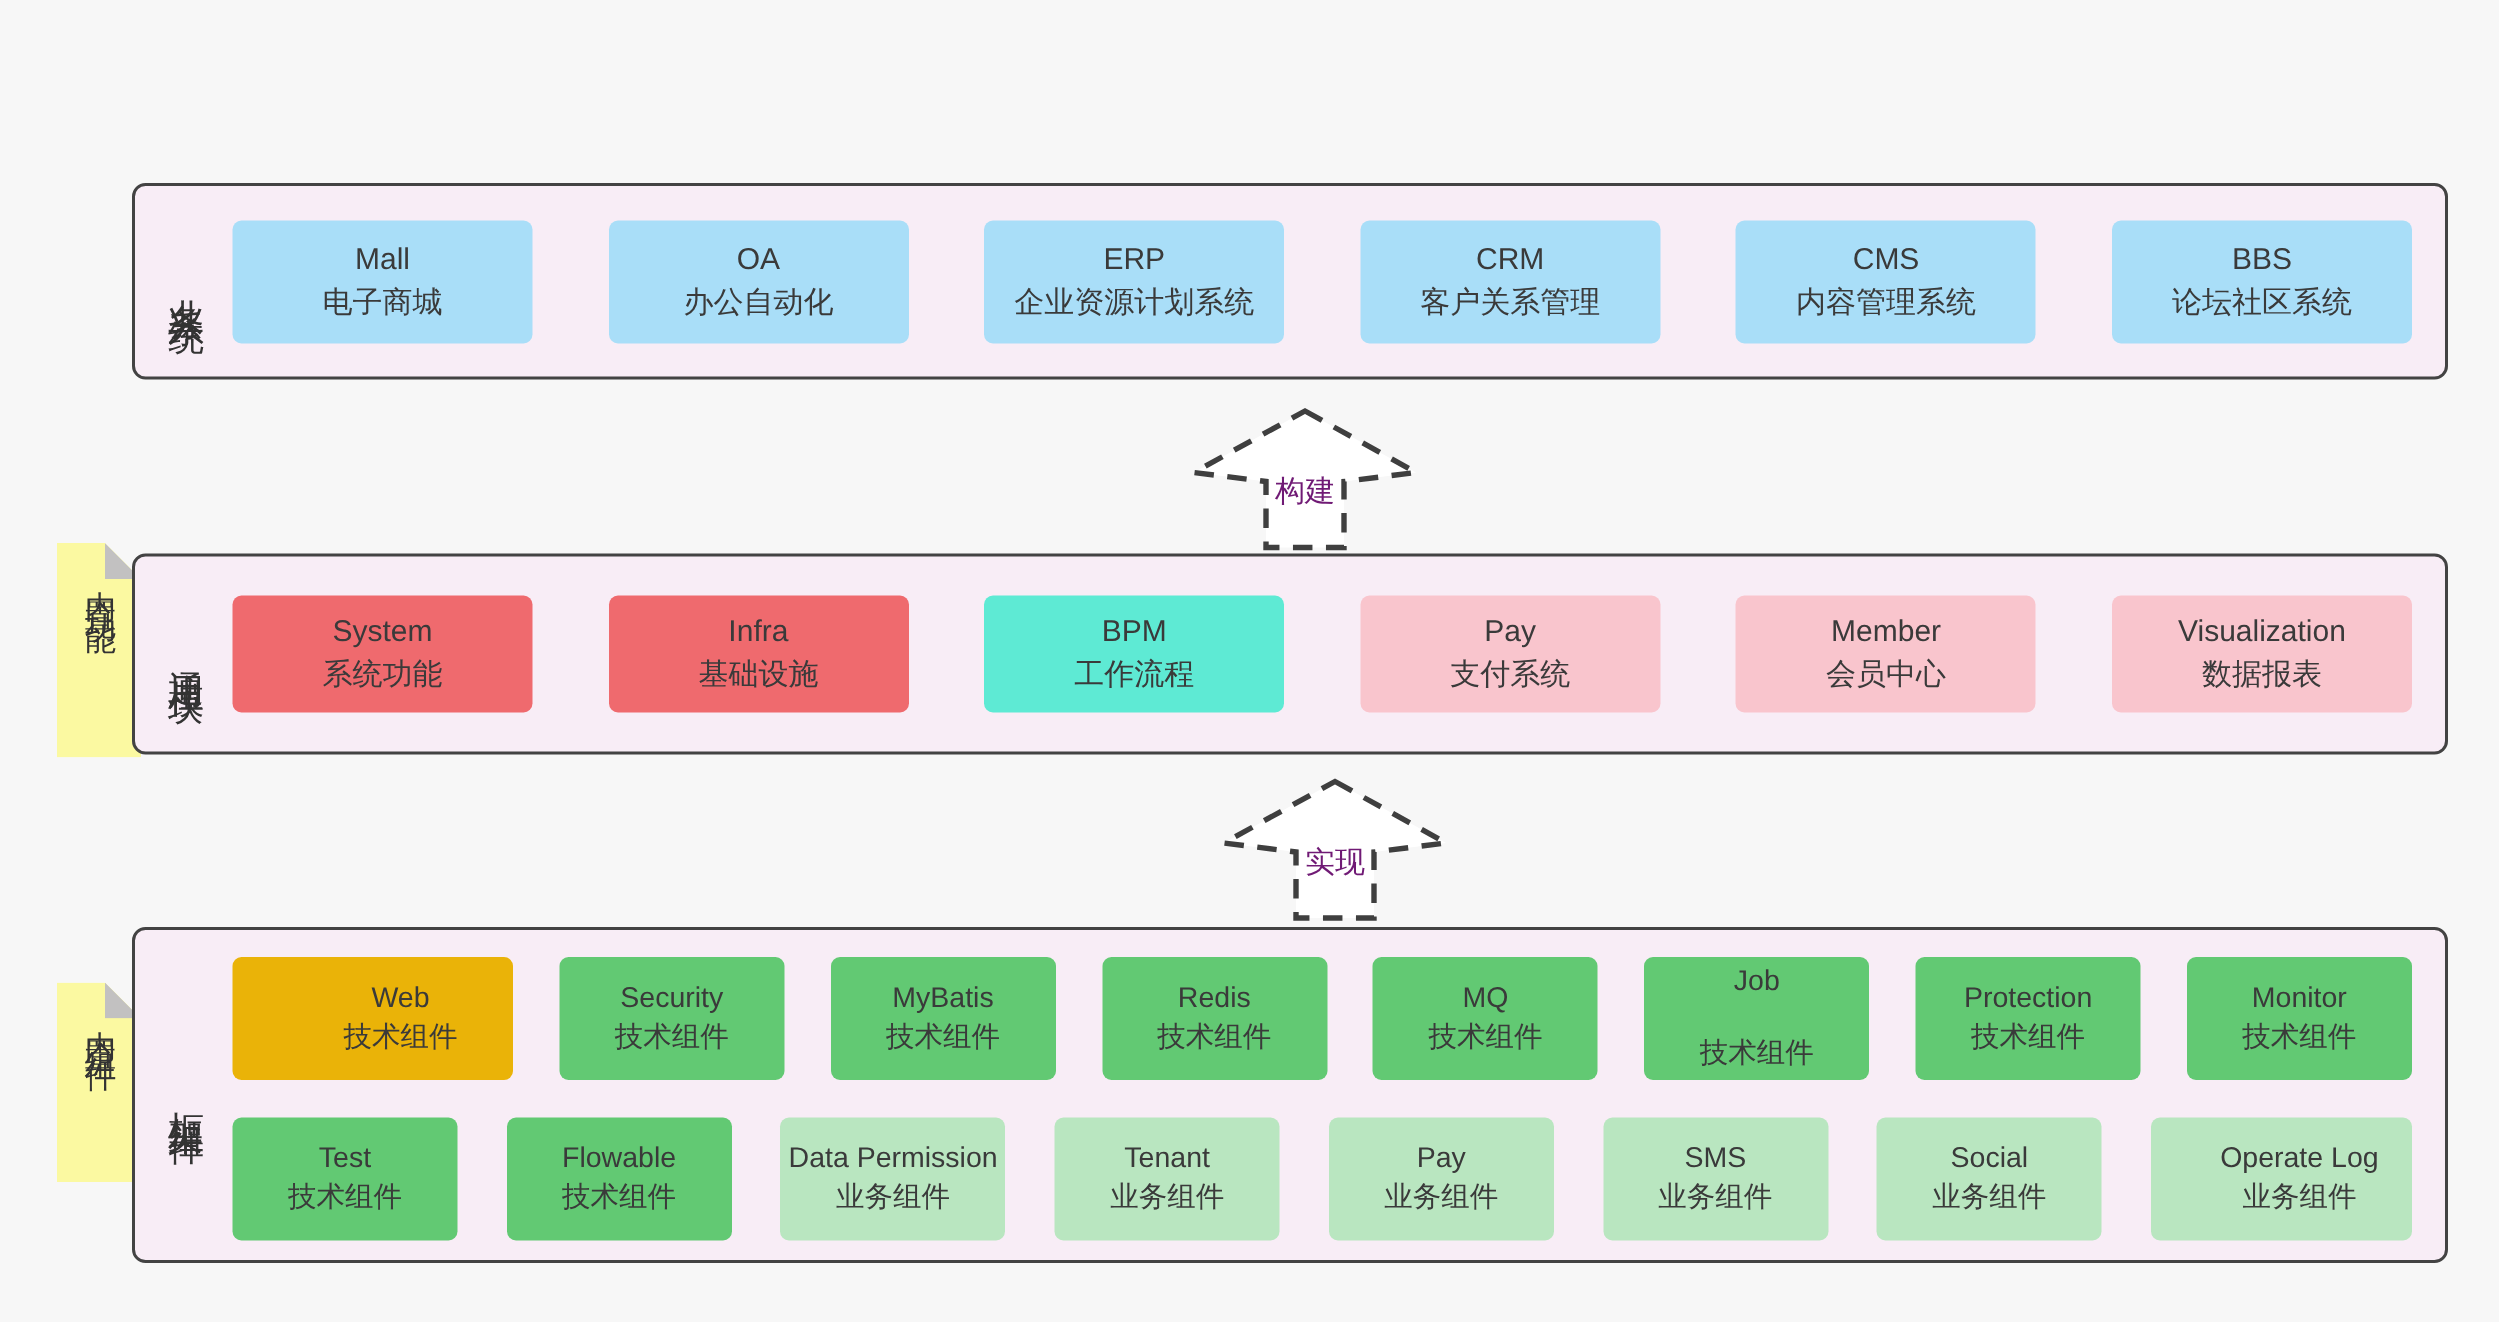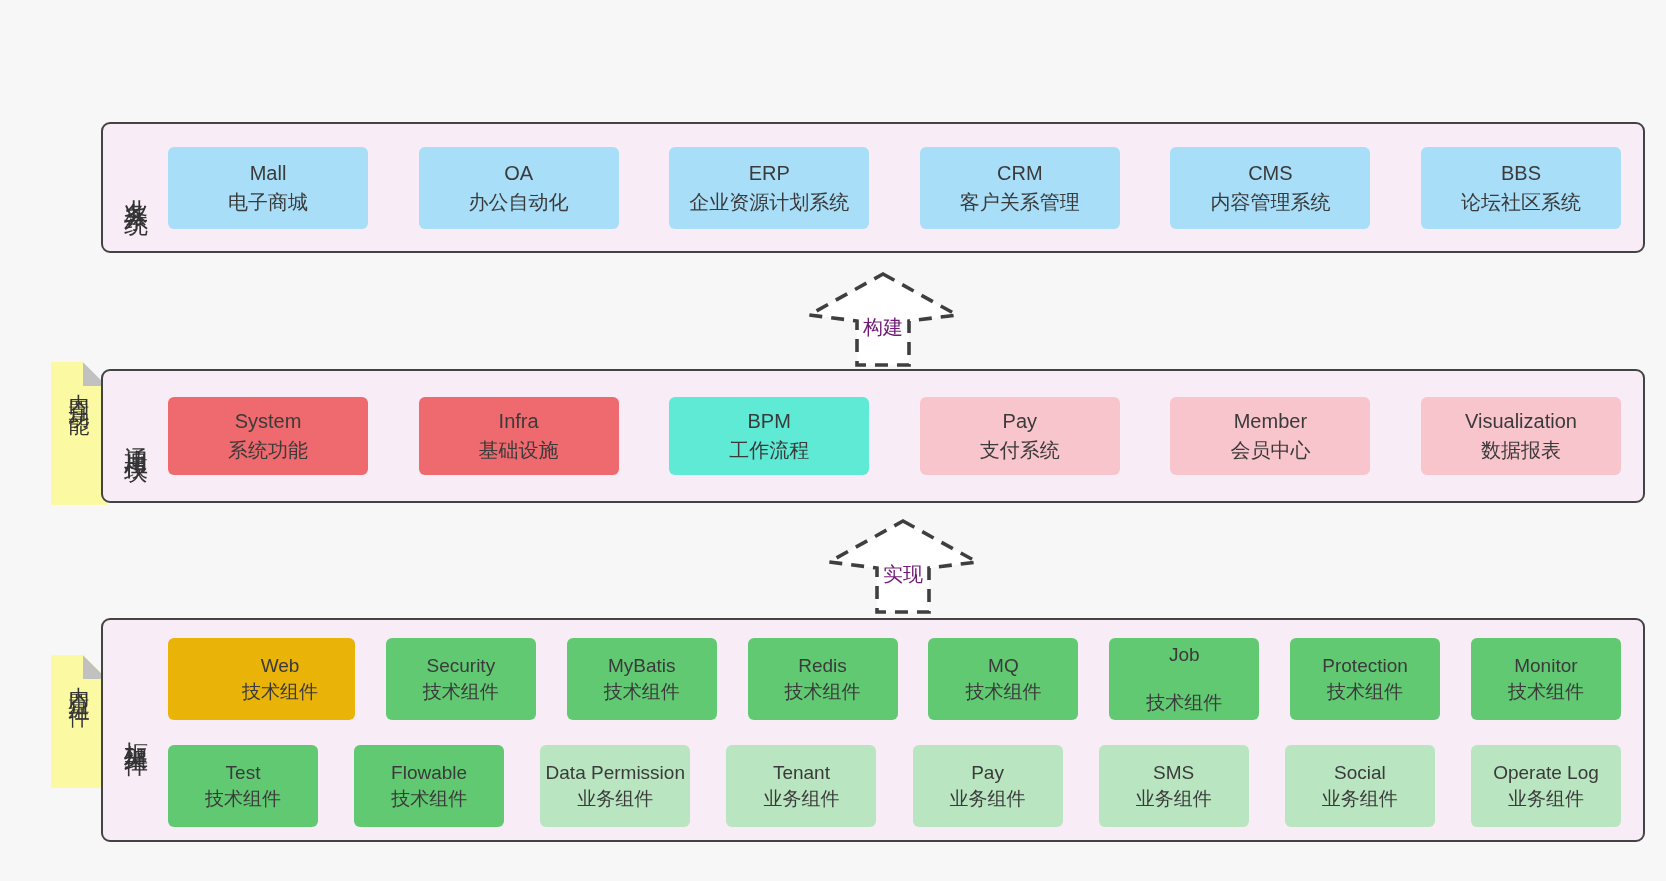--- a/index.html
+++ b/index.html
@@ -4,21 +4,21 @@
 <style>
   html,body{margin:0;padding:0;}
   body{
     width:1666px;height:881px;
     background:#f7f7f7;
     font-family:"Liberation Sans","DejaVu Sans",sans-serif;
     position:relative;
     overflow:hidden;
     color:#3a3a3a;
   }
-  .stage{position:absolute;inset:0;margin-left:13px;}
+  .stage{position:absolute;inset:0;}
 
   
   .band{
     position:absolute;
     left:88px;
     width:1540px;
     background:#f8edf6;
     border:2px solid #434343;
     border-radius:9px;
     z-index:1;
@@ -234,21 +234,21 @@
             <div class="box-sub">业务组件</div>
           </div>
           <div class="box" style="background: rgb(185, 230, 192);">
             <div class="box-title">SMS</div>
             <div class="box-sub">业务组件</div>
           </div>
           <div class="box" style="background: rgb(185, 230, 192);">
             <div class="box-title">Social</div>
             <div class="box-sub">业务组件</div>
           </div>
-          <div class="box" style="background: rgb(185, 230, 192);">
+          <div class="box" style="background: rgb(185, 230, 192); padding-left: 24px;">
             <div class="box-title">Operate Log</div>
             <div class="box-sub">业务组件</div>
           </div>
         </div>
     </div>
   </section>
 
 </div>
 
 </body></html>

